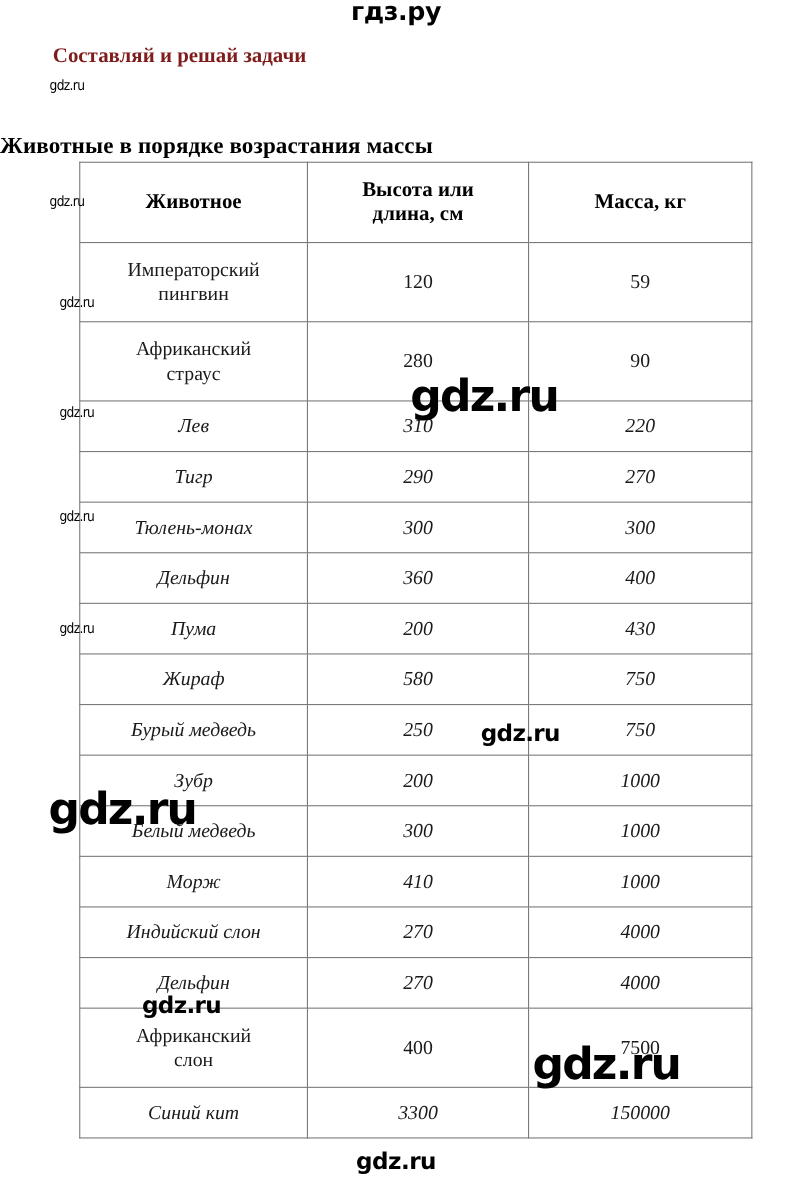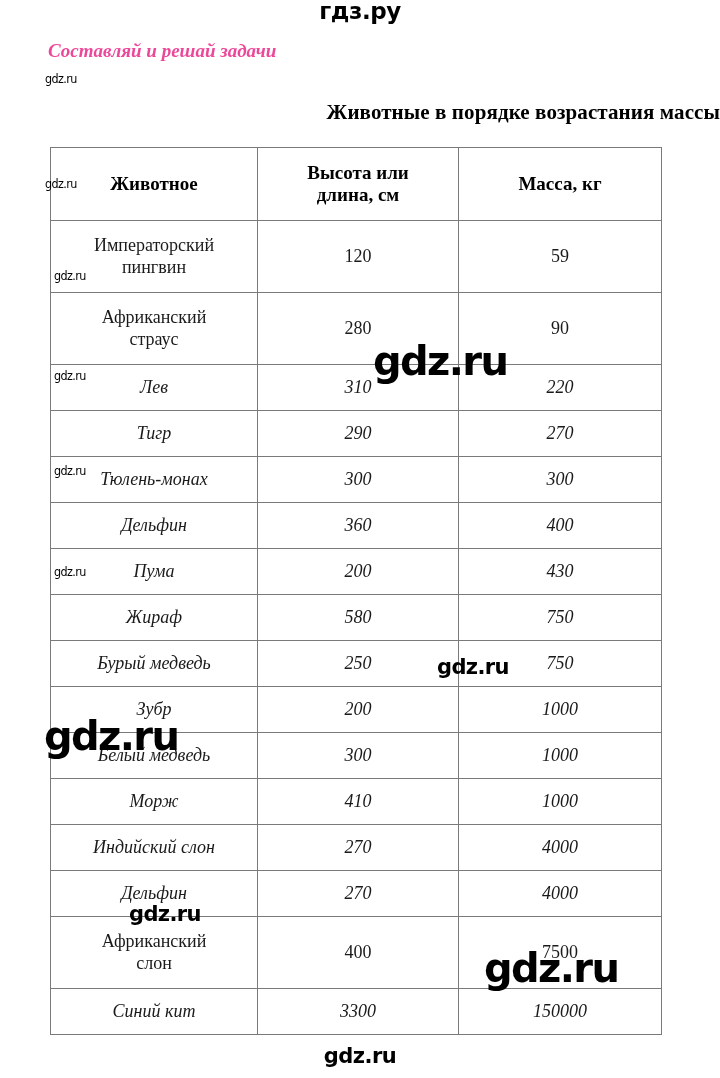--- a/index.html
+++ b/index.html
@@ -29,45 +29,44 @@
     letter-spacing: -0.4px;
     color: #000;
   }
 
   
   .section-heading {
     position: absolute;
     top: 40px;
     left: 48px;
     font-family: "Liberation Serif", "DejaVu Serif", serif;
-    font-style: italic;
     font-weight: bold;
     font-size: 19px;
-    color: #ec4899;
+    color: #7f1d1d;
   }
 
   
   .table-caption {
     position: absolute;
-    top: 100px;
+    top: 120px;
     left: 0;
     width: 720px;
-    text-align: right;
+    text-align: left;
     font-family: "Liberation Serif", "DejaVu Serif", serif;
     font-weight: bold;
     font-size: 21px;
     color: #000;
     letter-spacing: 0.1px;
   }
 
   
   .animals-table {
     position: absolute;
     top: 147px;
-    left: 50px;
+    left: 72px;
     width: 608px;
     border-collapse: collapse;
     table-layout: fixed;
     padding-left: 18px;
   }
   .animals-table th,
   .animals-table td {
     border: 1px solid #7a7a7a;
     text-align: center;
     vertical-align: middle;

